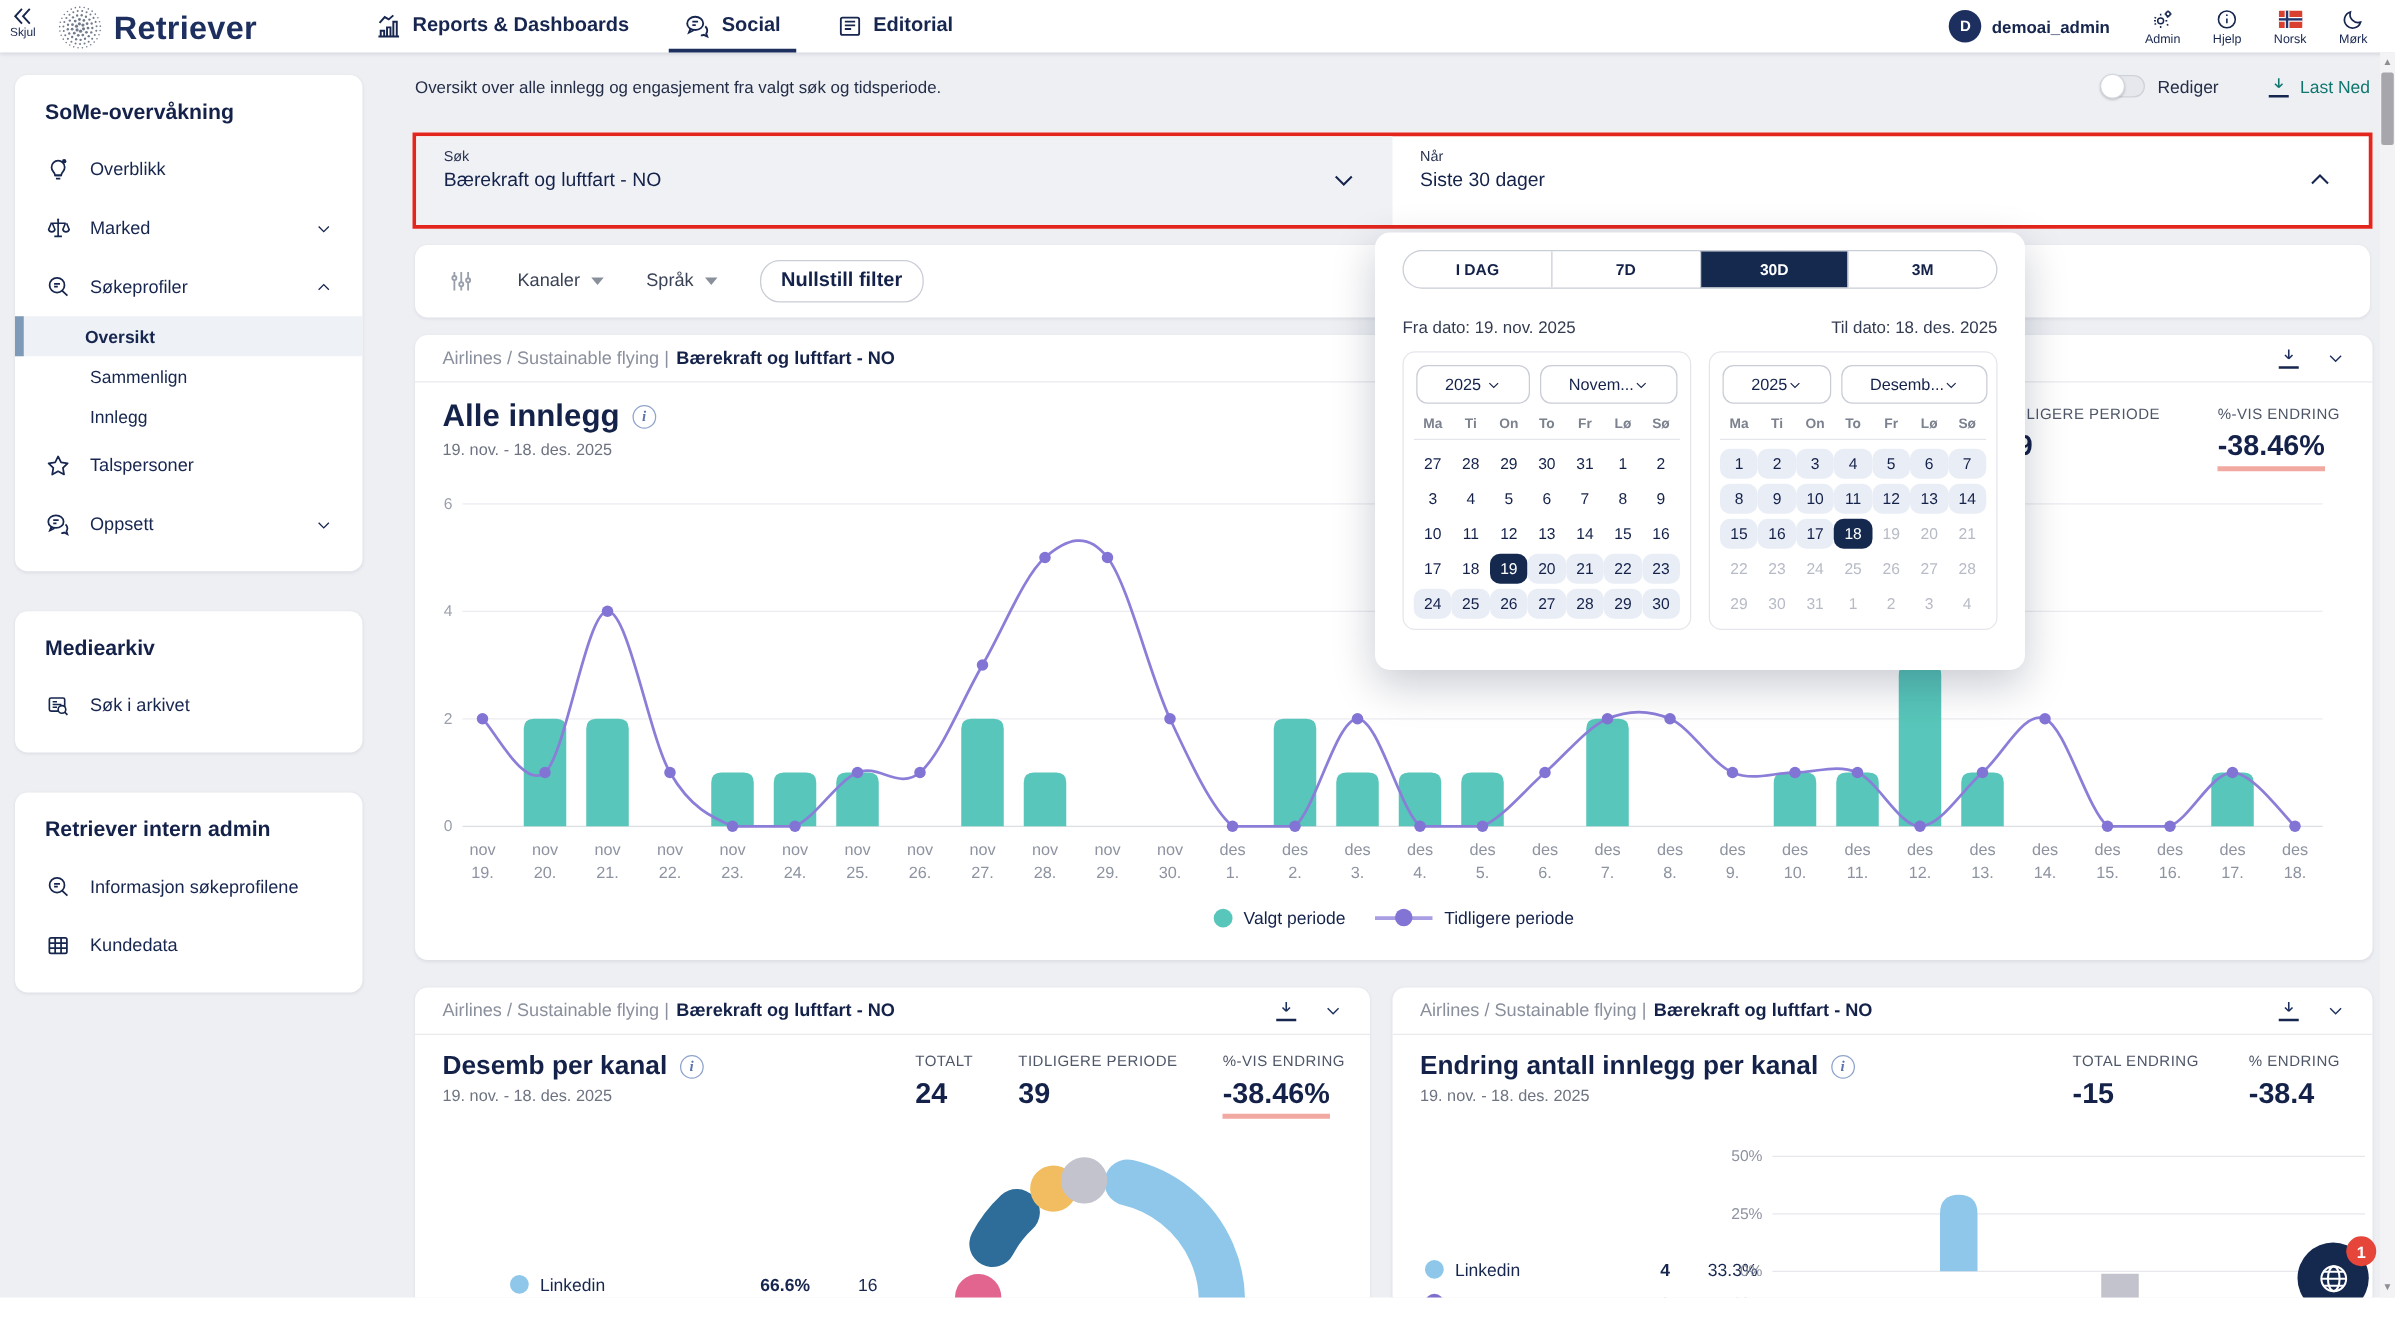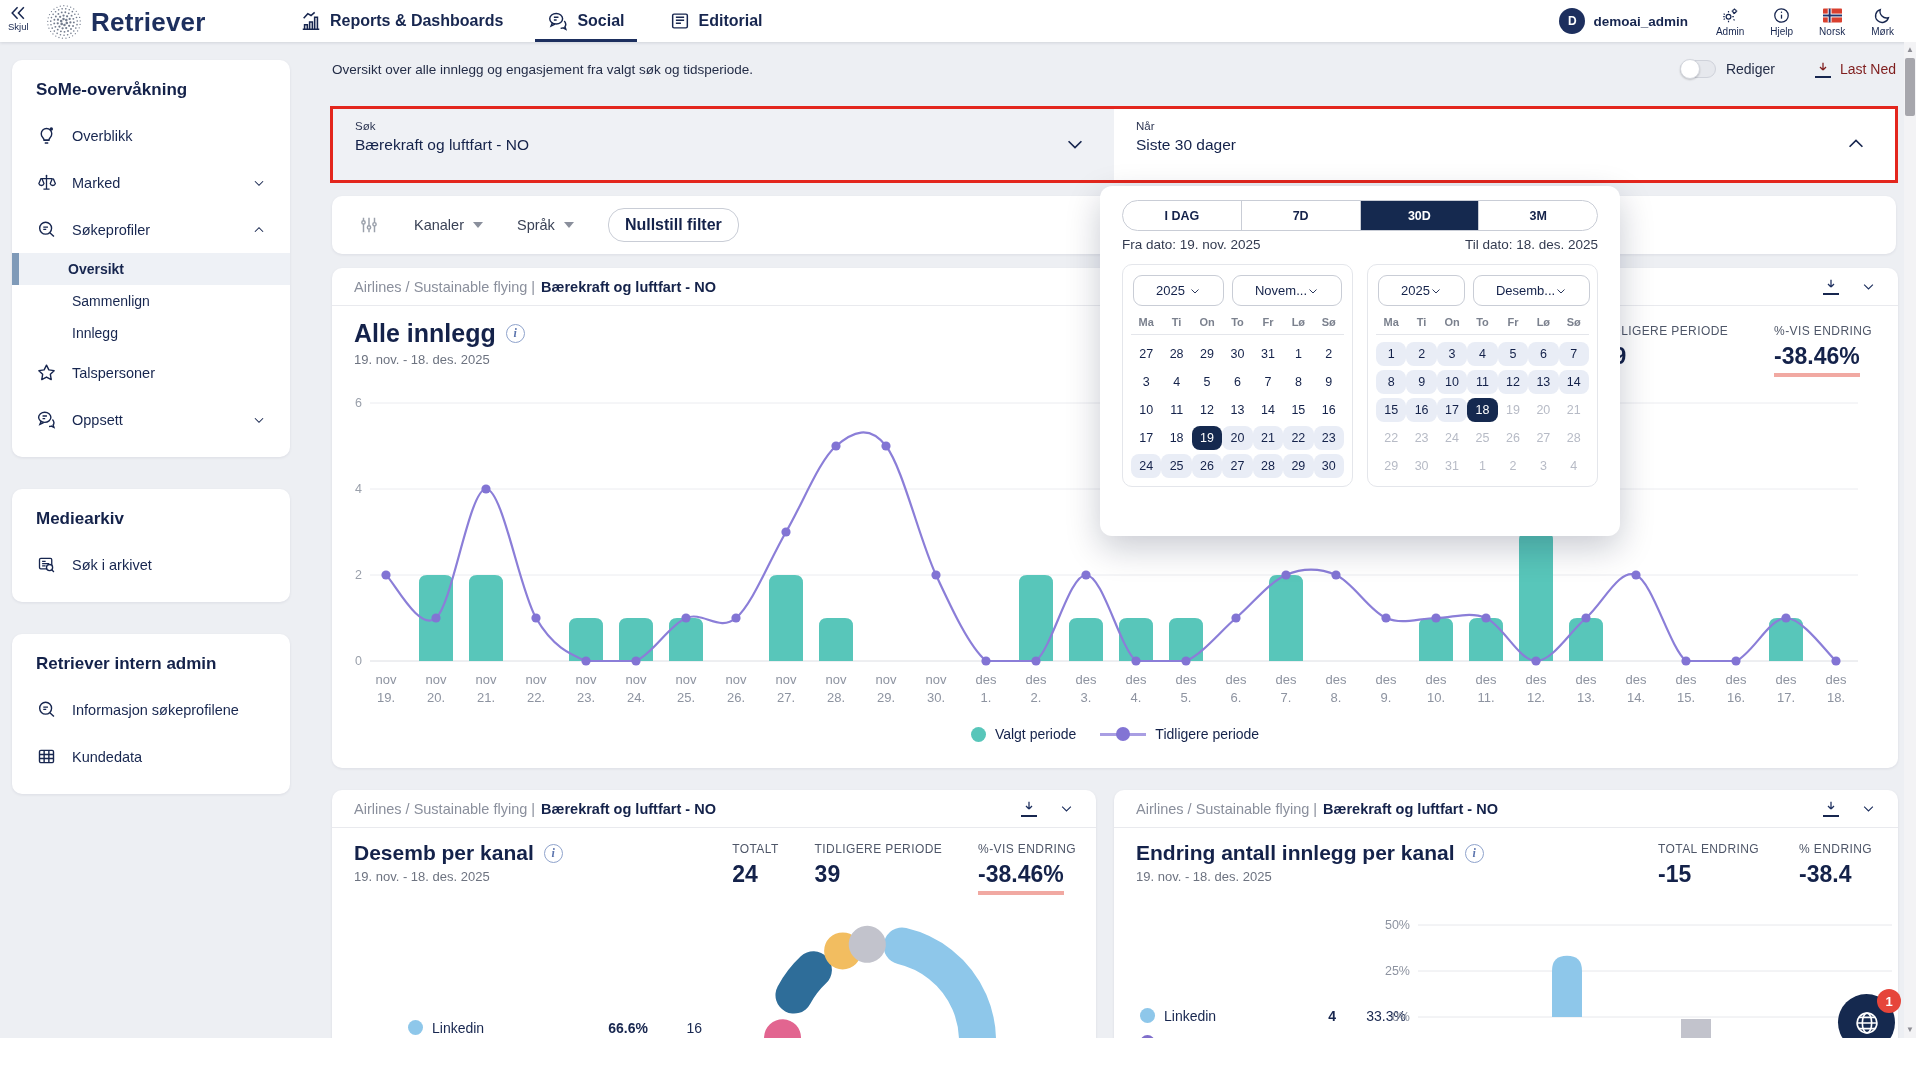--- a/index.html
+++ b/index.html
@@ -34,21 +34,21 @@
 .side-item .chev{margin-left:auto}
 .chev svg{width:14px;height:14px}
 .side-sub{padding:8px 24px 8px 60px;font-size:14px;cursor:pointer}
 .side-sub.active{background:#eef1f6;font-weight:bold;border-left:7px solid #7f9ab8;padding-left:49px}
 
 .desc-row{position:absolute;left:332px;top:60px;width:1564px;display:flex;justify-content:space-between;align-items:center;font-size:13.5px;color:#242d47}
 .desc-actions{display:flex;align-items:center;gap:40px}
 .toggle-wrap{display:flex;gap:10px;align-items:center;font-size:14px;cursor:pointer}
 .toggle{width:36px;height:18px;border-radius:9px;background:#e6e8ed;border:1px solid #cfd2da;position:relative}
 .toggle-knob{position:absolute;left:-1px;top:-2px;width:20px;height:20px;border-radius:50%;background:#fff;border:1px solid #d4d7de;box-shadow:0 1px 2px rgba(0,0,0,.2)}
-.download-btn{display:flex;gap:9px;align-items:center;font-size:14px;color:#7f1d1d;cursor:pointer}
+.download-btn{display:flex;gap:9px;align-items:center;font-size:14px;color:#0f766e;cursor:pointer}
 .dl-ic{border-bottom:2px solid #17264f;padding-bottom:1px}
 .dl-ic svg{width:16px;height:14px}
 
 .selector-box{position:absolute;left:330px;top:106px;width:1568px;height:77px;border:3px solid #e3261d;display:flex;background:#fff;z-index:5}
 .sel{flex:1;padding:11px 22px;position:relative;cursor:pointer}
 .sel-search{background:#eff1f5}
 .sel-label{font-size:11.5px;color:#2c3552;display:block}
 .sel-value{font-size:15.5px;color:#14224a;margin-top:4px;display:block}
 .sel .chevlg{position:absolute;right:28px;top:24px;color:#17264f}
 .chevlg svg{width:22px;height:22px}
@@ -98,21 +98,21 @@
 #br-legend .leg-count{width:48px;font-weight:bold}
 #br-legend .leg-pct{width:70px;font-weight:normal}
 #donut-svg{position:absolute;left:360px;top:128px}
 #bars-svg{position:absolute;left:240px;top:120px}
 
 .datepicker{position:absolute;left:1100px;top:186px;width:520px;height:350px;background:#fff;border-radius:12px;box-shadow:0 12px 34px rgba(10,20,50,.22);z-index:25;padding:14px 22px}
 .presets{display:flex;border:1px solid #c9cdd6;border-radius:16px;overflow:hidden;height:31px;background:#fff}
 .preset{flex:1;display:flex;align-items:center;justify-content:center;font-size:12.5px;font-weight:bold;color:#14224a;border-left:1px solid #c9cdd6;cursor:pointer}
 .preset:first-child{border-left:none}
 .preset.active{background:#15294f;color:#fff}
-.dp-dates{display:flex;justify-content:space-between;margin-top:6px;font-size:13.5px;color:#333b50}
+.dp-dates{display:flex;justify-content:space-between;margin-top:23px;font-size:13.5px;color:#333b50}
 .cals{display:flex;gap:14px;margin-top:12px}
 .cal{width:231px;border:1px solid #e4e6eb;border-radius:10px;padding:10px 8px 8px;background:#fff}
 .cal-selects{display:flex;gap:8px;padding:0 2px}
 .cal-select{flex:1;display:flex;justify-content:space-between;align-items:center;border:1px solid #c9cdd6;border-radius:9px;height:31px;padding:0 22px;font-size:13px;color:#14224a;cursor:pointer}
 .cal-select .chev svg{width:12px;height:12px}
 .cal-head{display:grid;grid-template-columns:repeat(7,1fr);margin-top:10px;font-size:11px;color:#7b818e;text-align:center;padding-bottom:6px;border-bottom:1px solid #e4e6eb;font-weight:bold}
 .cal-grid{display:grid;grid-template-columns:repeat(7,1fr);row-gap:4px;margin-top:7px}
 .cal-cell{height:24px;display:flex;align-items:center;justify-content:center;font-size:12.5px;color:#14224a;border-radius:8px;cursor:pointer}
 .cal-cell.r{background:#e9edf6}
 .cal-cell.s{background:#15294f;color:#fff}

